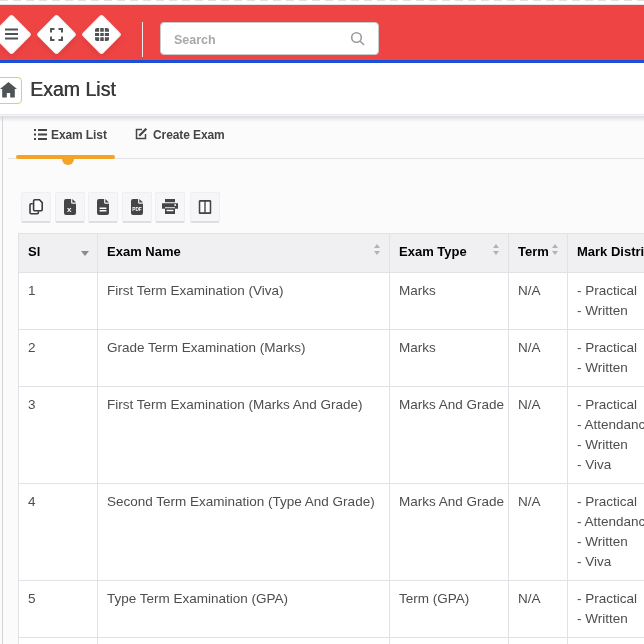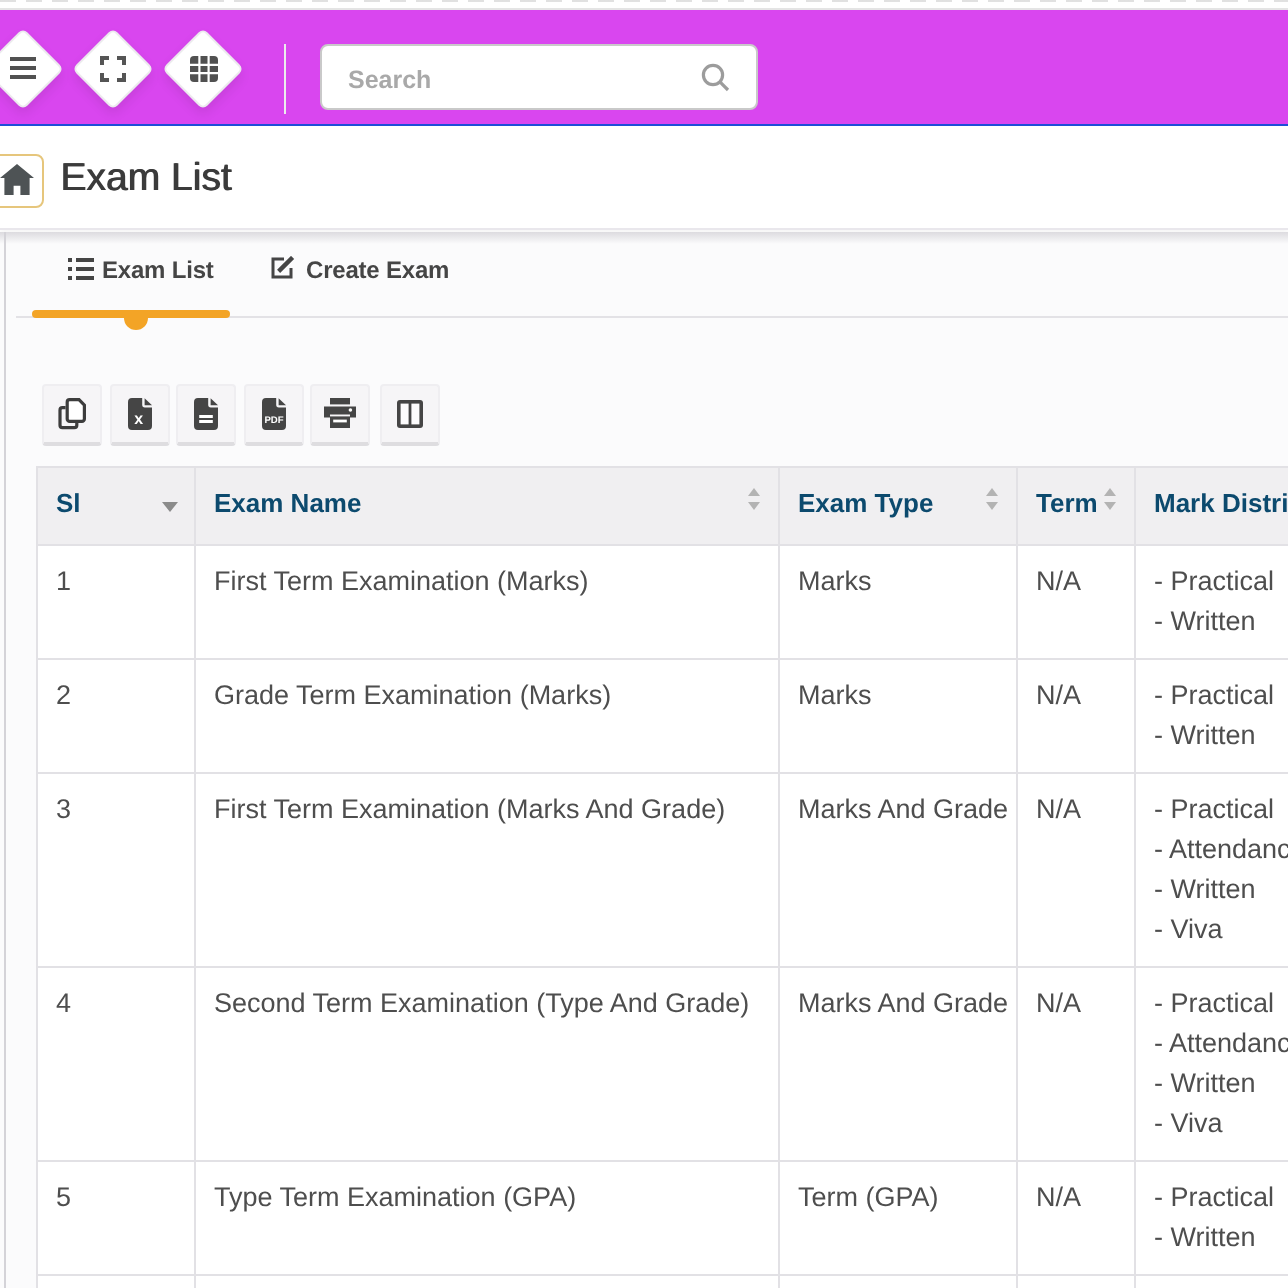--- a/index.html
+++ b/index.html
@@ -6,21 +6,21 @@
 html,body { width:644px; height:644px; overflow:hidden; background:#fff;
   font-family:"Liberation Sans",sans-serif; position:relative; }
 .abs { position:absolute; }
 
 
 .topdash { top:0; left:0; width:644px; height:1px;
   background:repeating-linear-gradient(90deg,#bcbcbc 0 8px,#fff 8px 13px); opacity:.45; }
 .topline { top:4px; left:0; width:644px; height:1px; background:#e4e4e4; }
 
 
-.topbar { top:5px; left:0; width:644px; height:58px; background:#d946ef; border-bottom:1px solid #1d4ed8; }
+.topbar { top:5px; left:0; width:644px; height:58px; background:#ef4444; border-bottom:3px solid #1d4ed8; }
 .diamond { position:absolute; width:29px; height:29px; background:#fff;
   border:1px solid #eceaee; transform:rotate(45deg); border-radius:3px;
   box-shadow:2px 2px 6px rgba(0,0,0,.09); }
 .dicon { position:absolute; color:#555; }
 
 
 .vsep { top:17px; left:142px; width:1px; height:35px; background:#ececec; }
 .search { top:17px; left:160px; width:219px; height:33px; border:1px solid #c9c9c9; border-radius:4px; background:#fff; }
 .search .ph { position:absolute; left:13px; top:10px; font-size:12.5px; color:#a9a9a9; font-weight:bold; }
 
@@ -44,21 +44,21 @@
 
 
 .tbtn { position:absolute; top:76px; width:30px; height:31px; background:#f6f5f7;
   border:1px solid #efeef1; border-bottom:2px solid #deddE0; border-radius:2px; }
 .tbtn svg { position:absolute; left:50%; top:50%; transform:translate(-50%,-50%); }
 
 
 table { position:absolute; left:10px; top:117px; border-collapse:collapse; table-layout:fixed; width:680px;
   font-size:13px; color:#4e4e4e; }
 th,td { border:1px solid #e2e1e5; text-align:left; vertical-align:top; font-weight:normal; }
-th { background:#f0eff1; color:#0c4a6e; font-weight:bold; height:39px; padding:10px 9px 0 9px; position:relative; }
+th { background:#f0eff1; color:#000000; font-weight:bold; height:39px; padding:10px 9px 0 9px; position:relative; }
 td { padding:8px 9px 0 9px; line-height:20px; background:#fff; font-size:13.5px; white-space:nowrap; overflow:hidden; }
 td.num { padding-left:9px; }
 .r2 { height:57px; }
 .r4 { height:97px; }
 .sort1 { position:absolute; right:8px; top:17px; width:0; height:0;
   border-left:4px solid transparent; border-right:4px solid transparent; border-top:5px solid #8b8b8b; }
 .sortud { position:absolute; right:9px; top:10px; }
 .sortud .u { display:block; width:0;height:0;border-left:3.8px solid transparent;border-right:3.8px solid transparent;border-bottom:4.5px solid #b3b3b3; margin-bottom:3px;}
 .sortud .d { display:block; width:0;height:0;border-left:3.8px solid transparent;border-right:3.8px solid transparent;border-top:4.5px solid #b3b3b3; }
 </style>
@@ -200,21 +200,21 @@
                 <span class="d"></span>
               </span></th>
         <th>Term<span class="sortud">
                 <span class="u"></span>
                 <span class="d"></span>
               </span></th>
         <th>Mark Distribution</th>
       </tr>
       <tr class="r2">
             <td class="num">1</td>
-            <td>First Term Examination (Marks)</td>
+            <td>First Term Examination (Viva)</td>
             <td>Marks</td>
             <td>N/A</td>
             <td>- Practical<br>- Written</td>
           </tr>
       <tr class="r2">
             <td class="num">2</td>
             <td>Grade Term Examination (Marks)</td>
             <td>Marks</td>
             <td>N/A</td>
             <td>- Practical<br>- Written</td>

